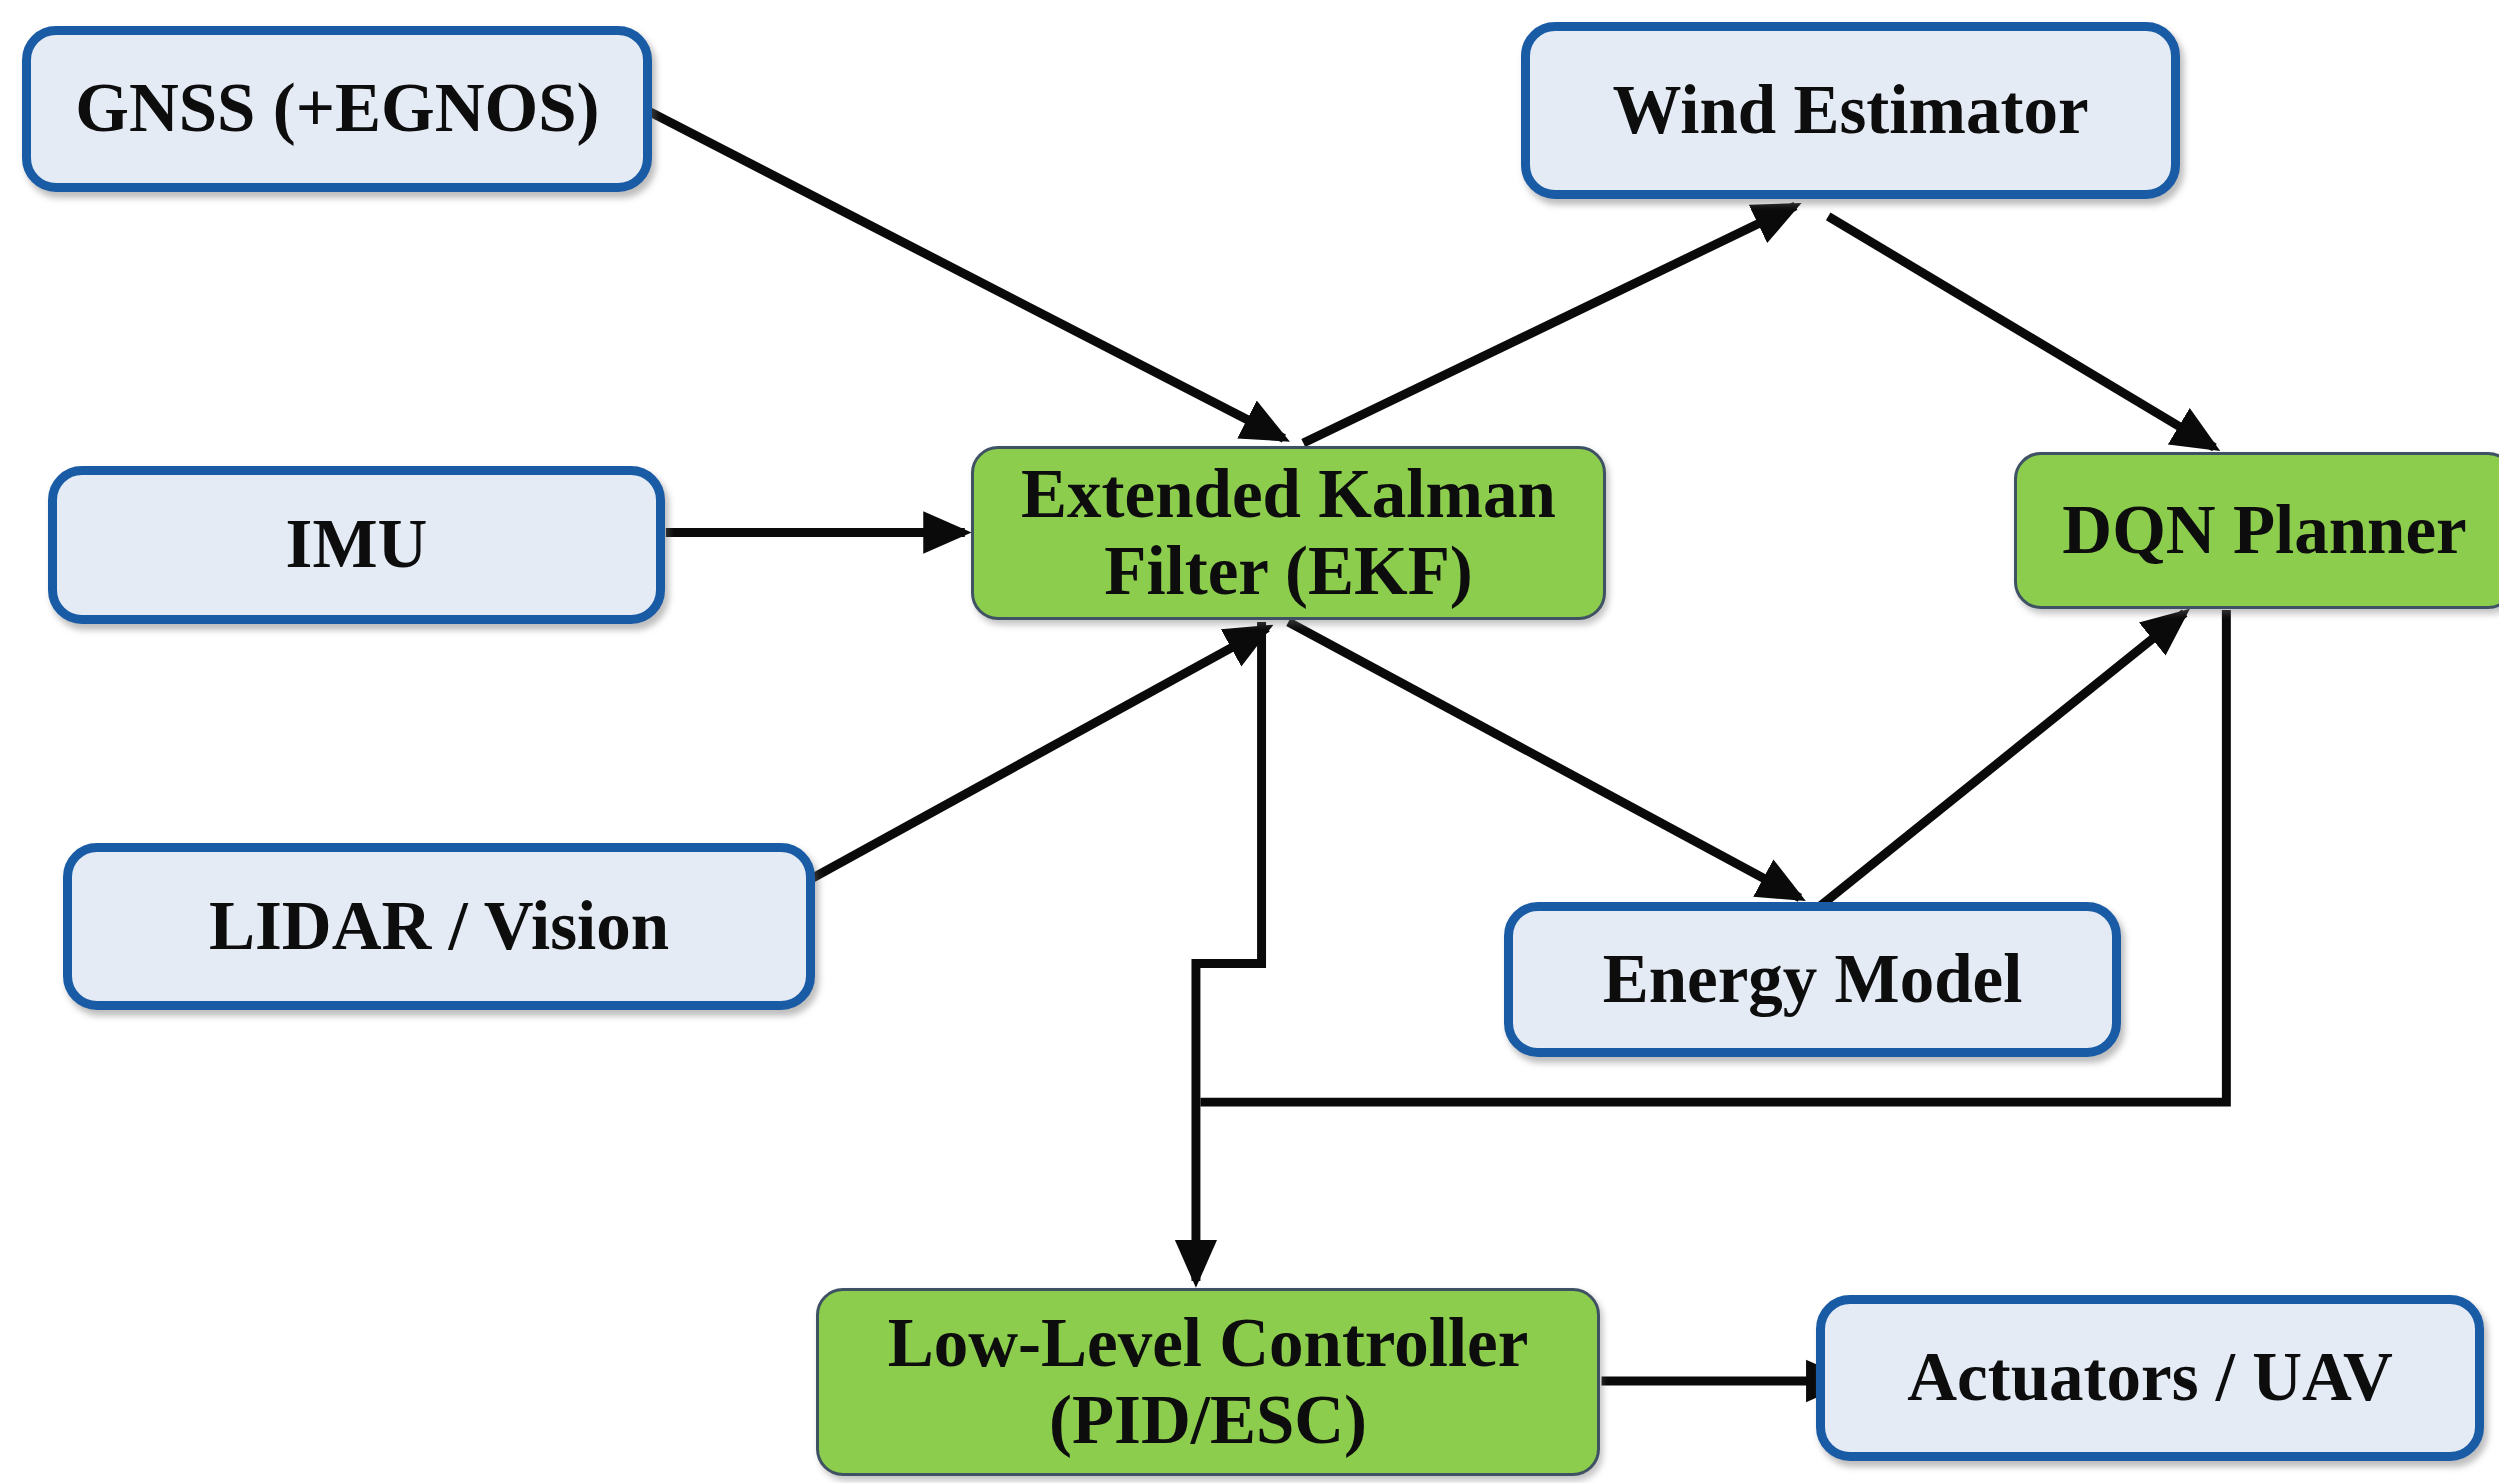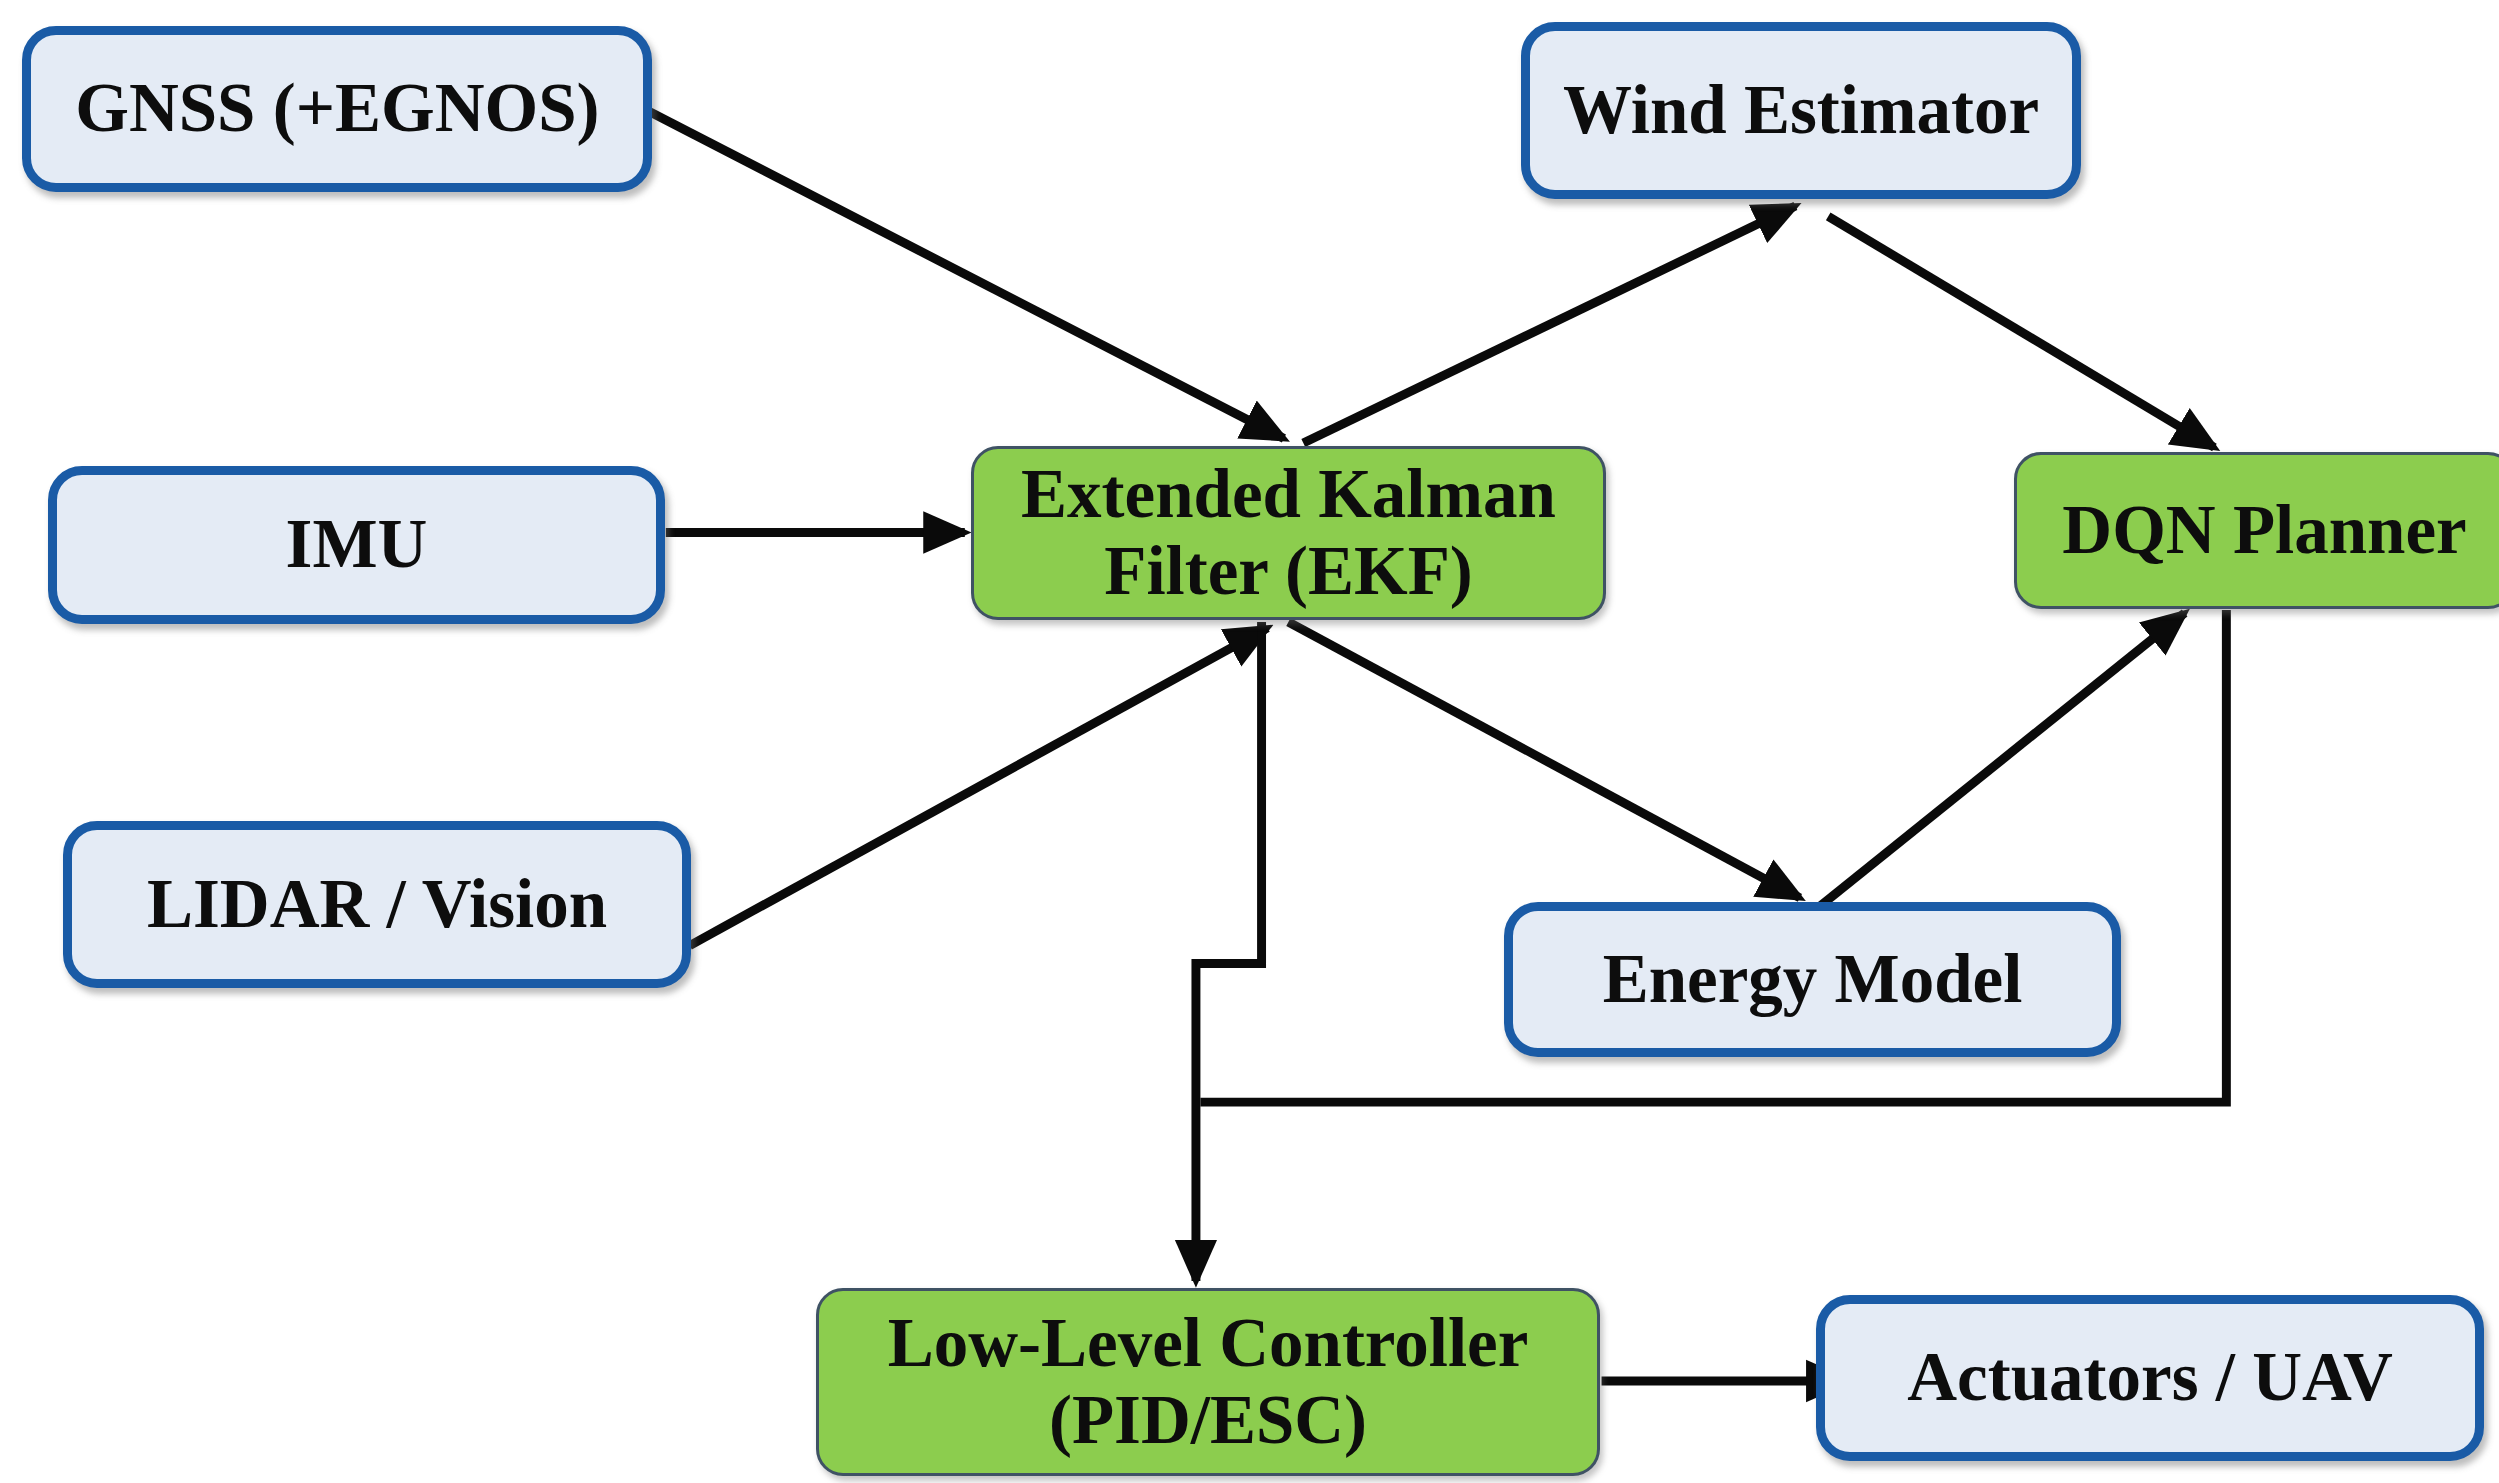--- a/index.html
+++ b/index.html
@@ -51,25 +51,25 @@
   }
   .node.green {
     background: var(--green_fill, #8ecf4f);
     border: 3.7px solid var(--green_border, #3f5264);
     border-radius: 27px;
     box-shadow: 3px 4.5px 6px rgba(110,110,110,0.40);
   }
 
   
   .pos-gnss      { left: 22.4px;   top: 26px;   width: 630px;  height: 166px; }
-  .pos-wind      { left: 1521px; top: 22.4px;   width: 560px;  height: 177px; }
+  .pos-wind      { left: 1521px; top: 22.4px;   width: 659px;  height: 177px; }
   .pos-imu       { left: 48px;   top: 466px;  width: 617px;  height: 158px; }
   .pos-ekf       { left: 971px; top: 446px;  width: 635px;  height: 174px; }
   .pos-dqn       { left: 1989px; top: 452px;  width: 501px;  height: 157px; margin-left: 25px; }
-  .pos-lidar     { left: 63px;   top: 821px; width: 628px;  height: 167px; }
+  .pos-lidar     { left: 63px;   top: 843px; width: 752px;  height: 167px; }
   .pos-energy    { left: 1504px; top: 902px; width: 617px;  height: 155px; }
   .pos-llc       { left: 816px; top: 1288px; width: 784px; height: 188px; }
   .pos-actuators { left: 1816px; top: 1295px; width: 668px;  height: 166px; font-family: Liberation Serif, serif; }
 </style>
 </head>
 <body>
 
 <div class="canvas">
 
   <svg class="edges-layer" viewBox="0 0 3353 1990" xmlns="http://www.w3.org/2000/svg">

